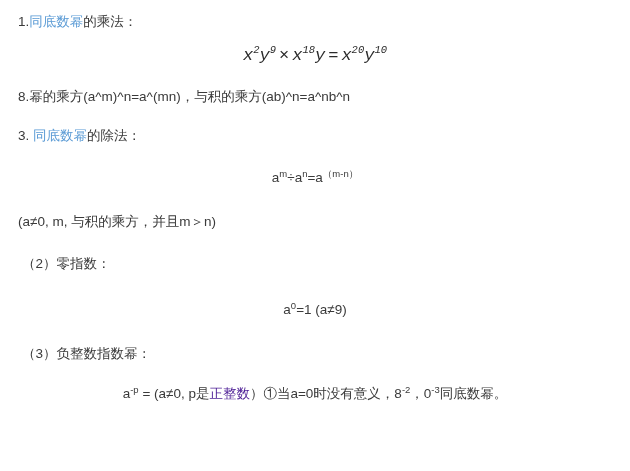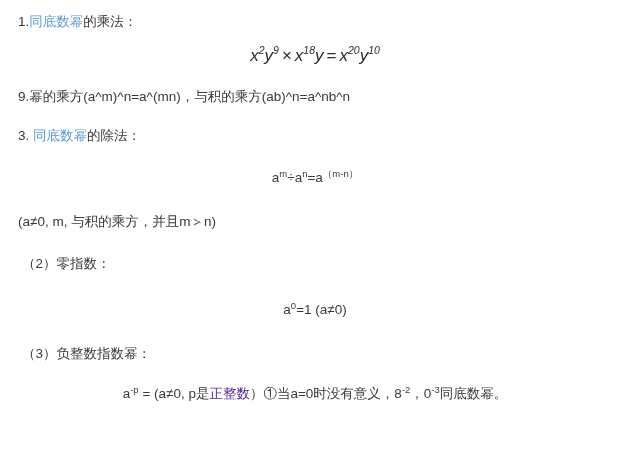--- a/index.html
+++ b/index.html
@@ -30,21 +30,21 @@
   }
   .accent {
     color: #5b9bd5;
   }
   .formula-center {
     text-align: center;
     margin: 0 0 14px 0;
     line-height: 1.6;
   }
   .mathline {
-    font-family: Liberation Sans, sans-serif;
+    font-family: Liberation Mono, monospace;
     font-style: italic;
     font-size: 17px;
     color: #2b2b2b;
     white-space: nowrap;
   }
   .mathline sup {
     font-size: 10.5px;
     vertical-align: super;
     font-style: italic;
   }
@@ -79,37 +79,37 @@
 <div class="page">
 
   <p class="line row-1">
     <span>1.</span><span class="accent">同底数幂</span><span>的乘法：</span>
   </p>
 
   <div class="formula-center gap-md">
     <span class="mathline"><span>x</span><sup>2</sup><span>y</span><sup>9</sup><span class="op">×</span><span>x</span><sup>18</sup><span>y</span><span class="op">=</span><span>x</span><sup>20</sup><span>y</span><sup>10</sup></span>
   </div>
 
-  <p class="line gap-md">9.幂的乘方(a^m)^n=a^(mn)，与积的乘方(ab)^n=a^nb^n</p>
+  <p class="line gap-md">8.幂的乘方(a^m)^n=a^(mn)，与积的乘方(ab)^n=a^nb^n</p>
 
   <p class="line gap-md">
     <span>3. </span><span class="accent">同底数幂</span><span>的除法：</span>
   </p>
 
 
   <div class="formula-center gap-lg">
     <span class="plain-formula"><span>a</span><sup>m</sup><span>÷a</span><sup>n</sup><span>=a</span><sup>（m-n）</sup></span>
   </div>
 
   <p class="line gap-lg">(a≠0, m, 与积的乘方，并且m＞n)</p>
 
   <p class="line gap-lg indent">（2）零指数：</p>
 
   <div class="formula-center gap-lg">
-    <span class="plain-formula"><span>a</span><sup>0</sup><span>=1 (a≠0)</span></span>
+    <span class="plain-formula"><span>a</span><sup>0</sup><span>=1 (a≠9)</span></span>
   </div>
 
   <p class="line gap-md indent">（3）负整数指数幂：</p>
 
   <div class="formula-center last-line">
     <span class="plain-formula"><span>a</span><sup>-p</sup><span> = (a≠0, p是</span><span class="bluebold">正整数</span><span>）①当a=0时没有意义，8</span><sup>-2</sup><span>，0</span><sup>-3</sup><span>同底数幂。</span></span>
   </div>
 
 </div>
 

